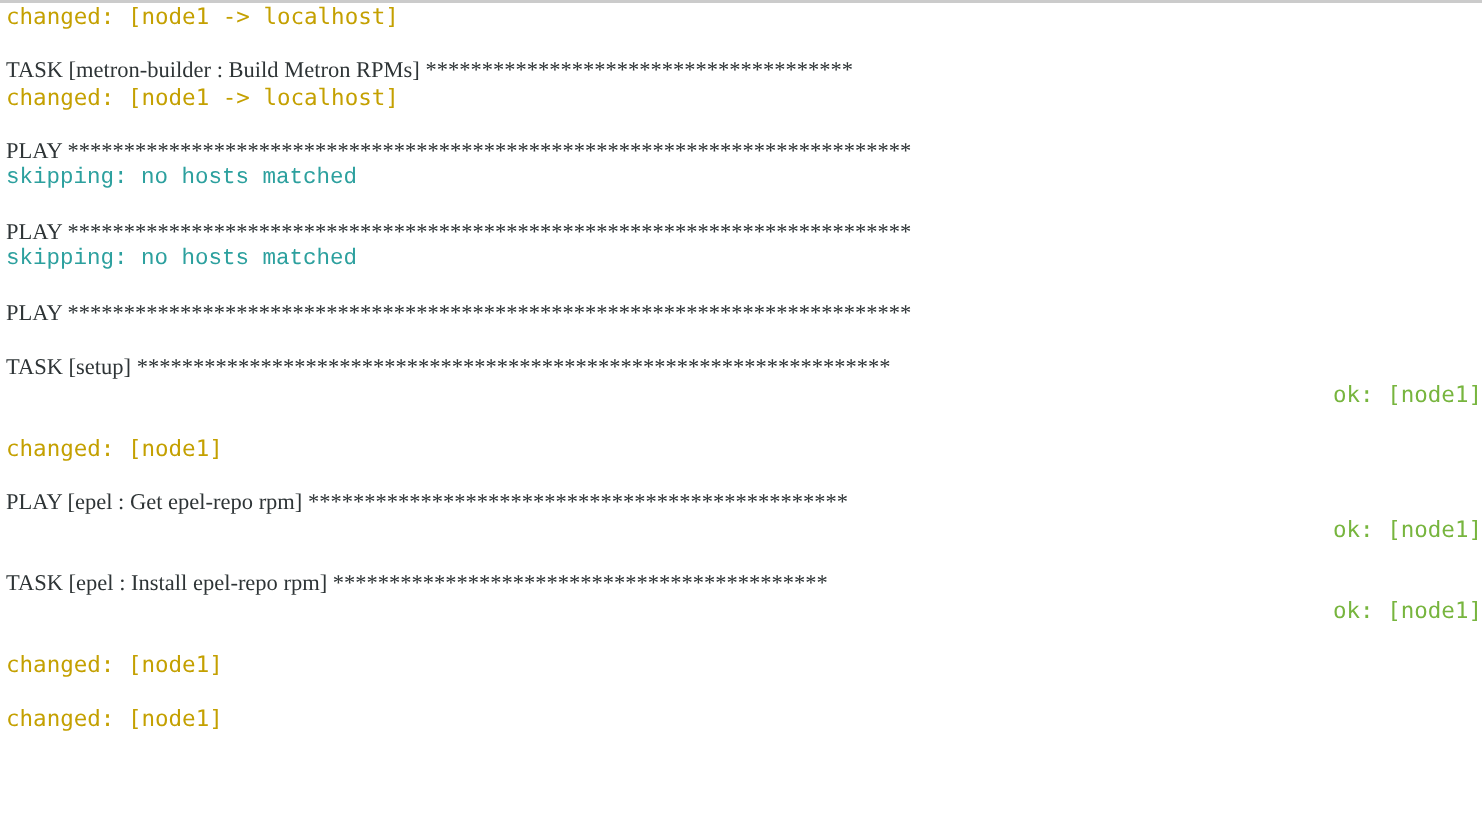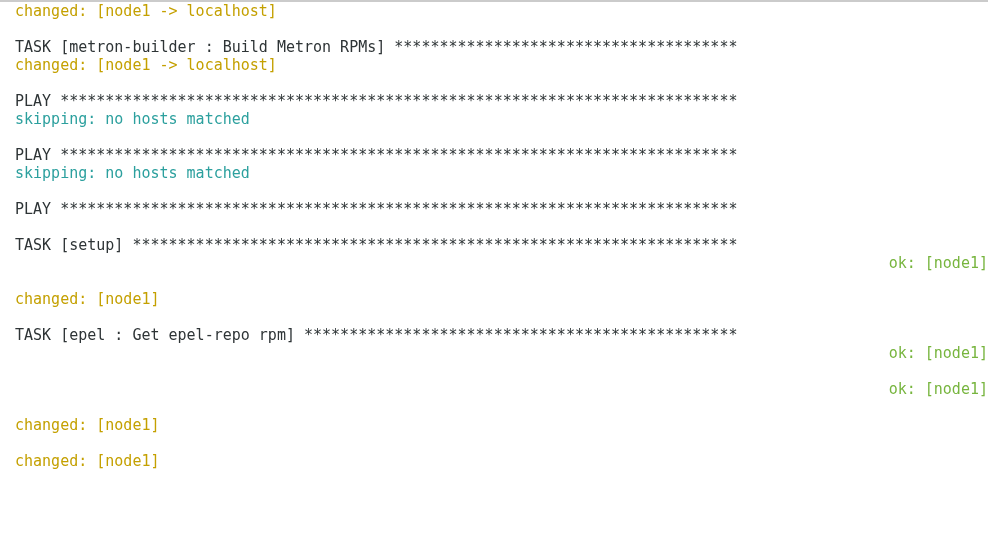--- a/index.html
+++ b/index.html
@@ -13,30 +13,30 @@
   .top-strip {
     height: 2px;
     width: 100%;
     background: #cbcbcb;
   }
   .terminal {
     font-family: "DejaVu Sans Mono", monospace;
     font-size: 15px;
     line-height: 18px;
     color: var(--c-default, #2e3436);
-    padding-left: 15px;
+    padding-left: 4px;
   }
   .line {
     height: 18px;
     white-space: pre;
   }
-  .line.task, .line.play { color: var(--c-default, #2e3436); }
+  .line.task, .line.play { color: var(--c-default, #2e3436); font-family: Liberation Serif, serif; }
   .line.changed  { color: var(--c-changed, #c4a000); }
   .line.ok       { color: var(--c-ok, #77b53e); text-align: right; }
-  .line.skipping { color: var(--c-skipping, #2ca09e); }
+  .line.skipping { color: var(--c-skipping, #2ca09e); font-family: Liberation Mono, monospace; }
 </style>
 </head>
 <body style="background: rgb(255, 255, 255);">
 
 <div class="top-strip" style="background: rgb(203, 203, 203);"></div>
 
 <div class="terminal">
     <div class="line changed">changed: [node1 -&gt; localhost]</div>
     <div class="line blank"> </div>
     <div class="line task">TASK [metron-builder : Build Metron RPMs] **************************************</div>
@@ -48,21 +48,22 @@
     <div class="line play">PLAY ***************************************************************************</div>
     <div class="line skipping">skipping: no hosts matched</div>
     <div class="line blank"> </div>
     <div class="line play">PLAY ***************************************************************************</div>
     <div class="line blank"> </div>
     <div class="line task">TASK [setup] *******************************************************************</div>
     <div class="line ok">ok: [node1]</div>
     <div class="line blank"> </div>
     <div class="line changed">changed: [node1]</div>
     <div class="line blank"> </div>
-    <div class="line task">TASK [epel : Get epel-repo rpm] ************************************************</div>
+    <div class="line task">PLAY [epel : Get epel-repo rpm] ************************************************</div>
     <div class="line ok">ok: [node1]</div>
     <div class="line blank"> </div>
+    <div class="line task">TASK [epel : Install epel-repo rpm] ********************************************</div>
     <div class="line ok">ok: [node1]</div>
     <div class="line blank"> </div>
     <div class="line changed">changed: [node1]</div>
     <div class="line blank"> </div>
     <div class="line changed">changed: [node1]</div>
   </div>
 
 </body></html>

